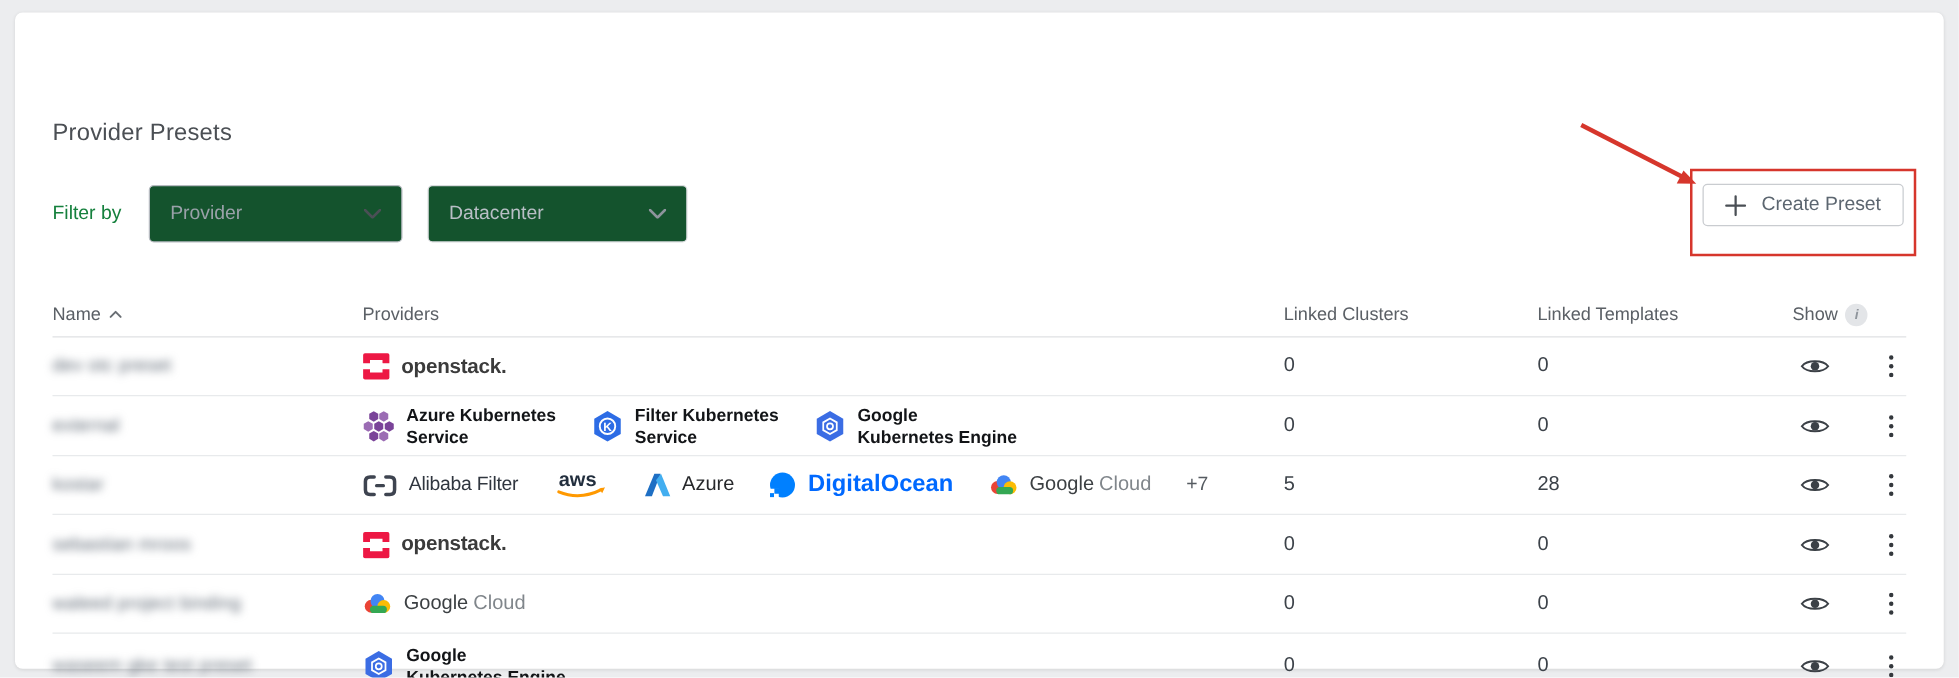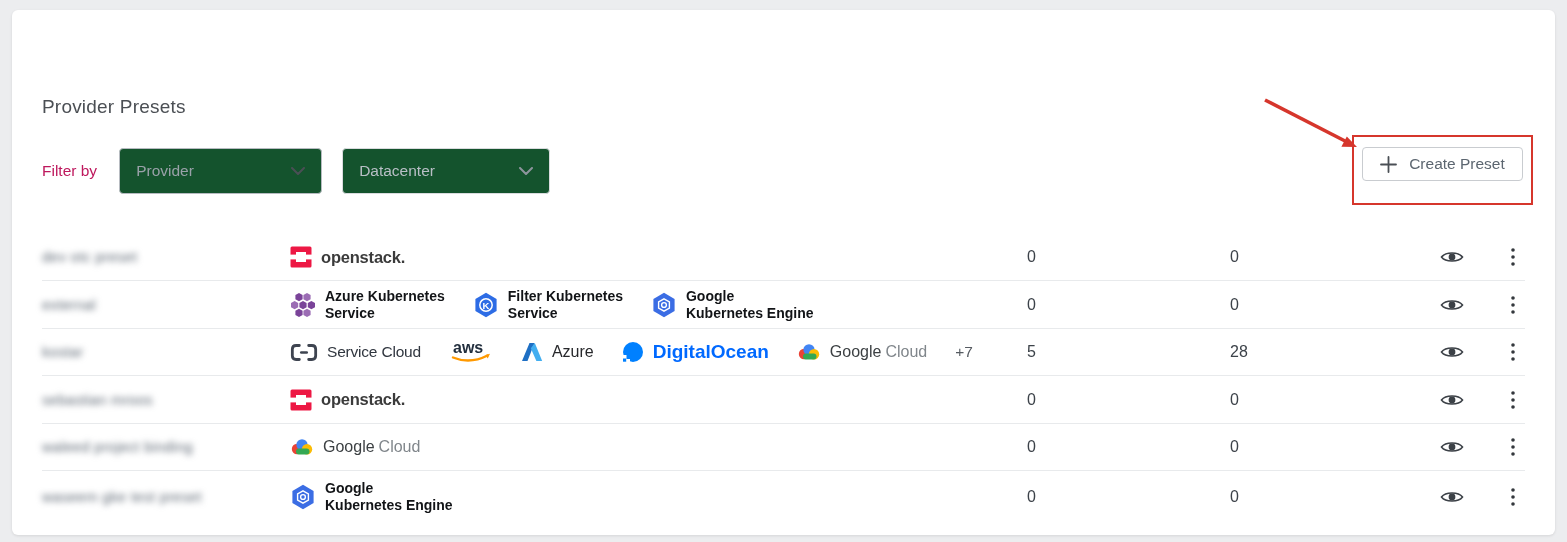--- a/index.html
+++ b/index.html
@@ -11,21 +11,21 @@
     background:#ffffff; border-radius:6px;
     box-shadow:0 1px 3px rgba(0,0,0,0.10);
   }
   .card-inner { position:relative; width:100%; height:100%; padding:0 30px;margin-top:48px; }
 
   .page-title {
     padding-top:38px; font-size:19px; font-weight:400; color:#4b4f54; letter-spacing:0.2px;
   }
 
   .filter-row { margin-top:30px; height:46px; display:flex; align-items:center; }
-  .filter-label { font-size:15.5px; color:#be185d; margin-right:22px; }
+  .filter-label { font-size:15.5px; color:#15803d; margin-right:22px; }
   .select {
     width:203px; height:46px; border:1px solid #b7bbc1; border-radius:4px;
     display:flex; align-items:center; justify-content:space-between;
     padding:0 16px; margin-right:20px; background:#14532d; cursor:pointer;
   }
   .select .ph { font-size:15.5px; color:#9aa1a9; }
   .select.disabled { border-color:#d9dbde; }
   .select.disabled .ph { color:#b9bfc6; }
   .select.disabled svg path { stroke:#8d949c; }
   .select:nth-of-type(2){ width:208px; }
@@ -112,20 +112,41 @@
       <span>Create Preset</span>
     </button>
 
     <div class="red-box"></div>
     <svg class="red-arrow" width="120" height="70" viewBox="0 0 120 70">
       <line x1="18" y1="6" x2="100" y2="48" stroke="#d6362c" stroke-width="3.6"></line>
       <polygon points="110,53 94.4,52.7 99.8,42.4" fill="#d6362c"></polygon>
     </svg>
 
     <div class="table">
+      <div class="t-row t-head">
+        <div class="hcell">
+          <span>Name</span>
+          <svg width="11" height="7" viewBox="0 0 11 7">
+              <path d="M1.5,5.5 L5.5,1.5 L9.5,5.5" stroke="#6a6f75" stroke-width="1.6" fill="none" stroke-linecap="round" stroke-linejoin="round"></path>
+            </svg>
+        </div>
+        <div class="hcell">
+            <span>Providers</span>
+          </div>
+        <div class="hcell">
+            <span>Linked Clusters</span>
+          </div>
+        <div class="hcell">
+            <span>Linked Templates</span>
+          </div>
+        <div class="hcell">
+          <span>Show</span>
+          <span class="info-badge">i</span>
+        </div>
+      </div>
 
       <div class="t-body">
 
         <div class="t-row">
           <div class="name-cell"><span>dev otc preset</span></div>
           <div class="prov-cell">
             <div class="prov">
               <svg width="22" height="22" viewBox="0 0 22 22">
                 <rect x="0.5" y="0.5" width="21" height="21" rx="1.5" fill="#ed1844"></rect>
                 <rect x="6" y="6" width="10" height="10" fill="#fff"></rect>
@@ -209,21 +230,21 @@
 
         <div class="t-row">
           <div class="name-cell"><span>kostar</span></div>
           <div class="prov-cell">
             <div class="prov">
               <svg width="28" height="19" viewBox="0 0 30 20">
                 <path d="M10,2.5 H6.5 Q2.5,2.5 2.5,6.5 V13.5 Q2.5,17.5 6.5,17.5 H10" stroke="#3e4450" stroke-width="3" fill="none" stroke-linecap="round"></path>
                 <path d="M20,2.5 H23.5 Q27.5,2.5 27.5,6.5 V13.5 Q27.5,17.5 23.5,17.5 H20" stroke="#3e4450" stroke-width="3" fill="none" stroke-linecap="round"></path>
                 <line x1="12" y1="10" x2="18" y2="10" stroke="#3e4450" stroke-width="2.6" stroke-linecap="round"></line>
               </svg>
-              <span class="ali-word">Service Cloud</span>
+              <span class="ali-word">Alibaba Filter</span>
             </div>
             <div class="prov">
               <svg width="44" height="28" viewBox="0 0 44 28">
                 <text x="4" y="15" font-size="16" font-weight="700" fill="#232f3e" font-family="Liberation Sans, sans-serif">aws</text>
                 <path d="M4,19.5 Q21,26.5 38.5,17.5" stroke="#ff9900" stroke-width="2.4" fill="none" stroke-linecap="round"></path>
                 <polygon points="41,15.8 36.5,17 38.7,20.5" fill="#ff9900"></polygon>
               </svg>
             </div>
             <div class="prov">
               <svg width="22" height="20" viewBox="0 0 22 20">

